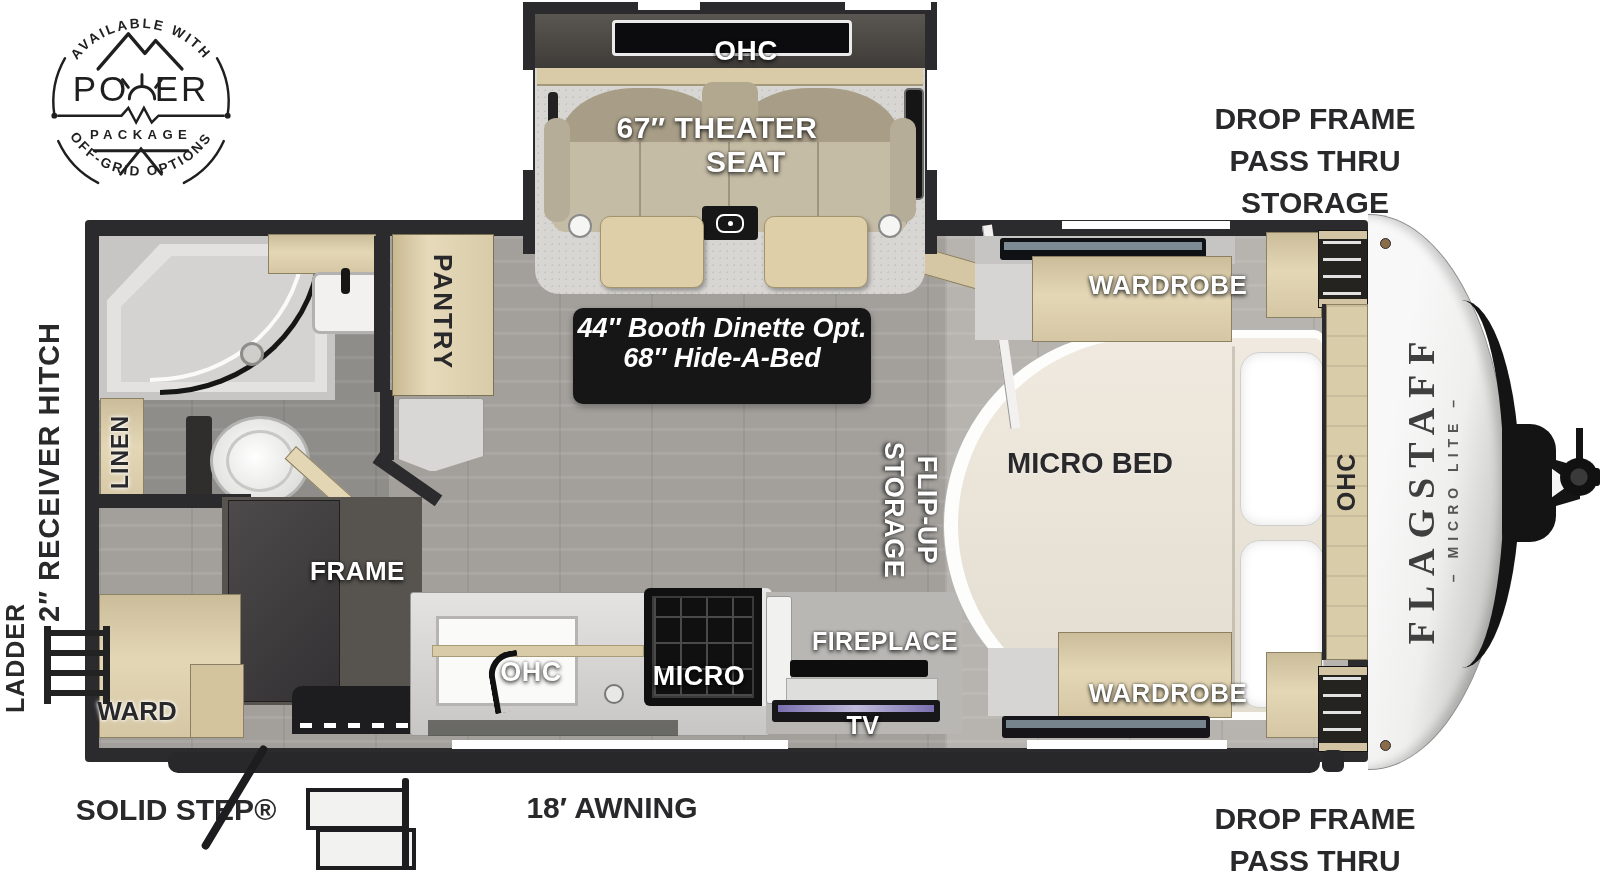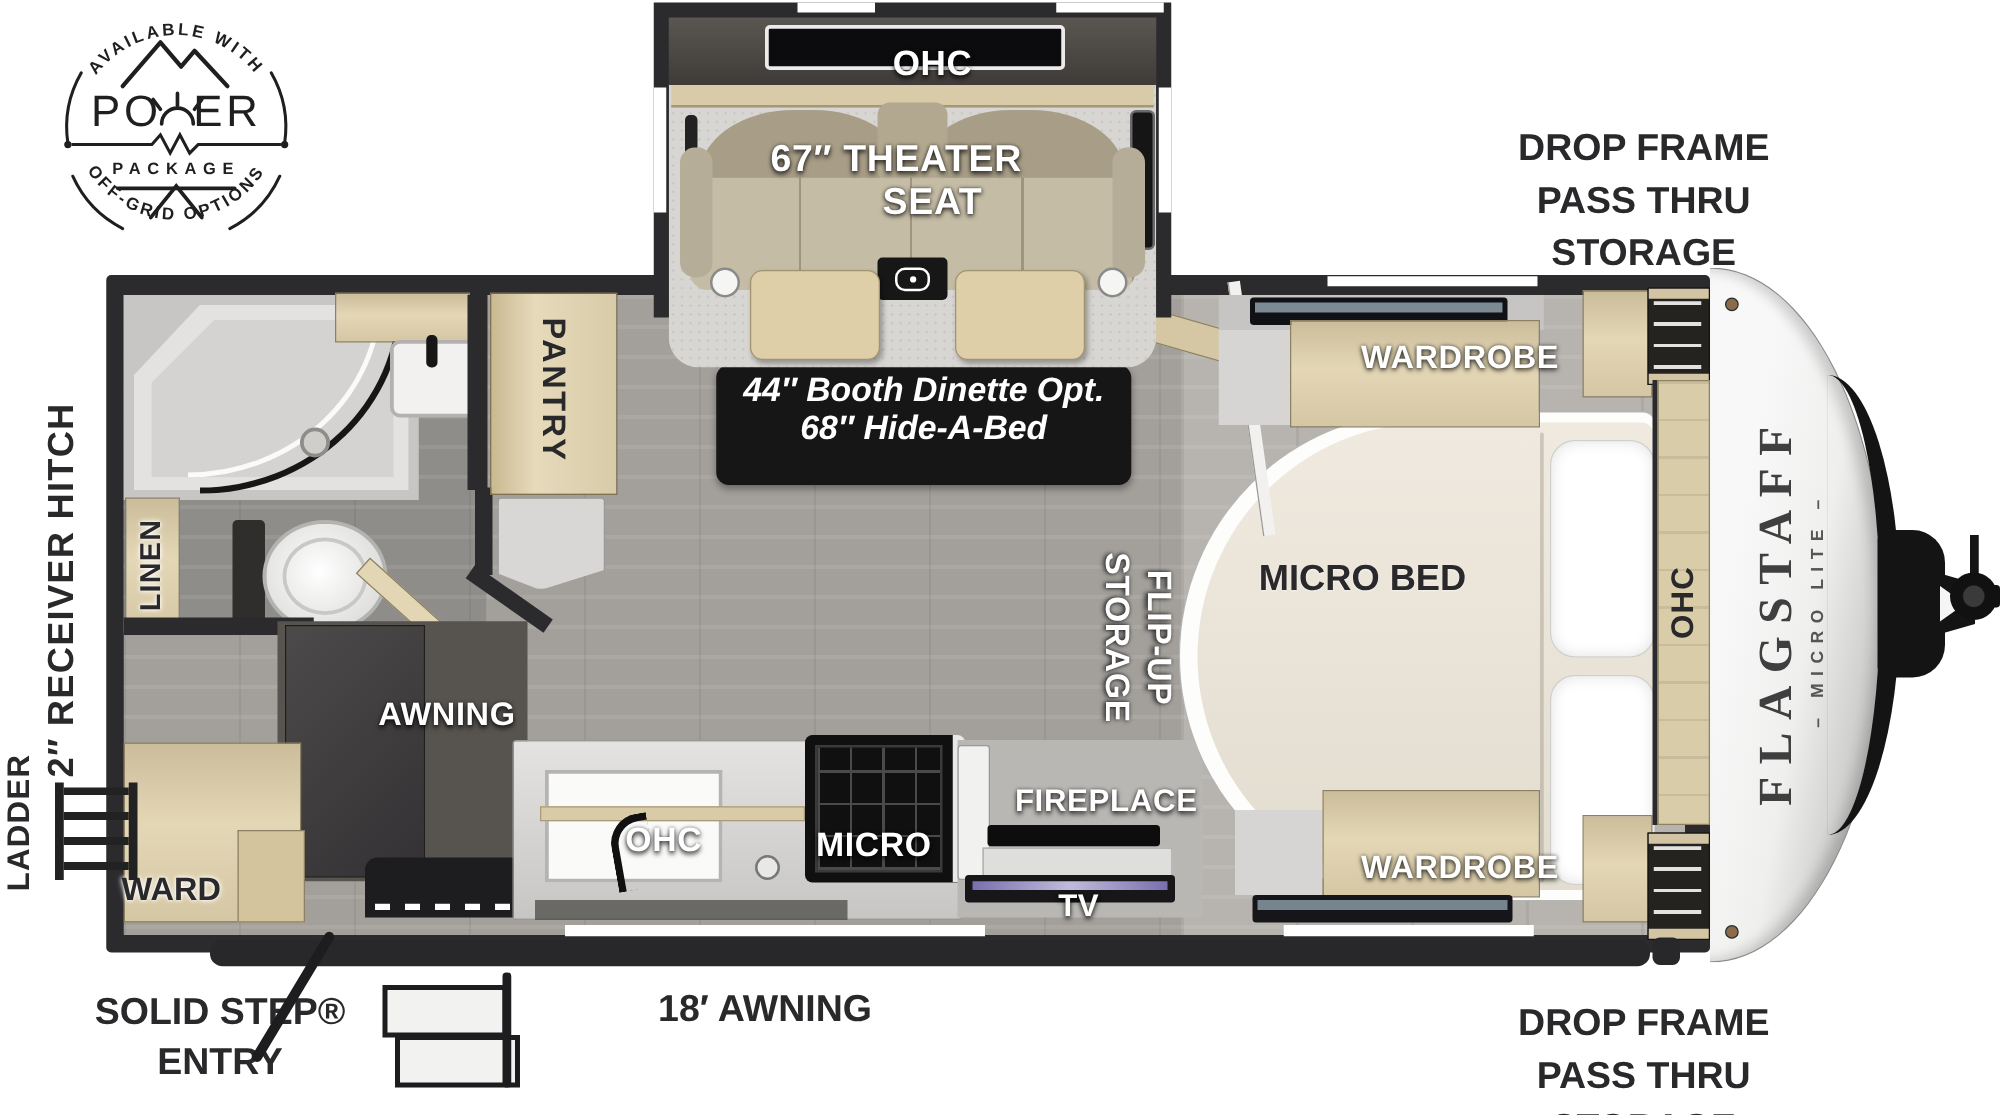--- a/index.html
+++ b/index.html
@@ -112,21 +112,21 @@
        background:linear-gradient(90deg,#c9b991,#e6dabb 35%,#d8cba8)"></div>
   <div class="abs rot" style="left:362px;top:292px;width:160px;height:40px;transform:rotate(90deg)">
     <span class="klab" style="font-size:26px;letter-spacing:2px">PANTRY</span>
   </div>
   <div class="abs" style="left:398px;top:398px;width:84px;height:72px;background:#d8d7d5;
        border:1px solid #9a9997;border-radius:3px;clip-path:polygon(0 0,100% 0,100% 78%,40% 100%,0 82%)"></div>
 
   <div class="abs" style="left:222px;top:497px;width:200px;height:208px;background:#57544f"></div>
   <div class="abs" style="left:228px;top:500px;width:110px;height:200px;border:1px solid #1f1f1f;
        background:linear-gradient(135deg,#4c4a4a,#333133)"></div>
-  <div class="abs wlab" style="left:295px;top:558px;width:125px;height:30px;font-size:26px">AWNING</div>
+  <div class="abs wlab" style="left:295px;top:558px;width:125px;height:30px;font-size:26px">FRAME</div>
 
   <div class="abs woodbox" style="left:99px;top:594px;width:140px;height:142px"></div>
   <div class="abs" style="left:190px;top:664px;width:52px;height:72px;background:#d3c49e;border:1px solid #8b8066"></div>
   <div class="abs klab glow" style="left:87px;top:698px;width:100px;height:28px;font-size:26px">WARD</div>
   <div class="abs" style="left:292px;top:686px;width:140px;height:48px;background:#1d1d1f;border-radius:10px 10px 0 0">
     <div style="position:absolute;left:8px;right:8px;bottom:6px;height:5px;
          background:repeating-linear-gradient(90deg,#fff 0 12px,rgba(0,0,0,0) 12px 24px)"></div>
   </div>
 
   <div class="abs" style="left:410px;top:592px;width:358px;height:142px;border:1px solid #9a9998;
@@ -152,21 +152,21 @@
        border:1px solid #999;border-radius:3px"></div>
   <div class="abs wlab" style="left:795px;top:628px;width:180px;height:30px;font-size:25px">FIREPLACE</div>
   <div class="abs" style="left:790px;top:660px;width:138px;height:17px;background:#0d0d0d;border-radius:3px"></div>
   <div class="abs" style="left:786px;top:678px;width:150px;height:22px;background:#dededc;border:1px solid #a9a8a6"></div>
   <div class="abs" style="left:772px;top:700px;width:168px;height:22px;background:#17171a;border-radius:3px">
     <div style="position:absolute;left:6px;top:5px;right:6px;height:7px;
          background:linear-gradient(90deg,#7a6fae,#c0bbdb,#7a6fae)"></div>
   </div>
   <div class="abs wlab" style="left:833px;top:712px;width:60px;height:28px;font-size:25px">TV</div>
 
-  <div class="abs optbox" style="left:573px;top:292px;width:332px;height:91px">
+  <div class="abs optbox" style="left:573px;top:308px;width:298px;height:91px">
     <div>44″ Booth Dinette Opt.</div>
     <div>68″ Hide-A-Bed</div>
   </div>
 
   <div class="abs" style="left:944px;top:330px;width:380px;height:390px;background:#fdfdfc;
        border-radius:200px 10px 10px 200px / 200px 10px 10px 200px;box-shadow:0 0 0 1px #b5b5b3"></div>
   <div class="abs" style="left:958px;top:338px;width:364px;height:374px;
        border-radius:188px 8px 8px 188px / 188px 8px 8px 188px;
        background:linear-gradient(180deg,#efe9df,#e3ddd0)"></div>
   <div class="abs" style="left:1232px;top:346px;width:3px;height:360px;background:rgba(120,110,95,.28);border-radius:2px"></div>
@@ -315,21 +315,20 @@
   <div class="abs rot" style="left:-65px;top:636px;width:160px;height:44px;transform:rotate(-90deg)">
     <span class="klab" style="font-size:25px;letter-spacing:1px">LADDER</span>
   </div>
   <div class="abs" style="left:44px;top:626px;width:52px;height:78px;border-left:7px solid #222;
        border-right:7px solid #222">
     <div style="position:absolute;left:0;right:0;top:4px;bottom:4px;
          background:repeating-linear-gradient(180deg,#222 0 6px,rgba(0,0,0,0) 6px 20px)"></div>
   </div>
   <div class="abs klab" style="left:61px;top:790px;width:230px;font-size:30px;line-height:40px">
     <div>SOLID STEP®</div>
-    <div>ENTRY</div>
   </div>
   <div class="abs klab" style="left:512px;top:792px;width:200px;font-size:30px">18′ AWNING</div>
 
   <div class="abs" style="left:262px;top:744px;width:8px;height:120px;background:#1d1d1f;
        transform:rotate(31deg);transform-origin:top left;border-radius:4px"></div>
   <div class="abs steprect" style="left:306px;top:788px;width:92px;height:34px"></div>
   <div class="abs steprect" style="left:316px;top:828px;width:92px;height:34px"></div>
   <div class="abs" style="left:402px;top:778px;width:7px;height:92px;background:#1d1d1f;border-radius:3px"></div>
 
 </div>

